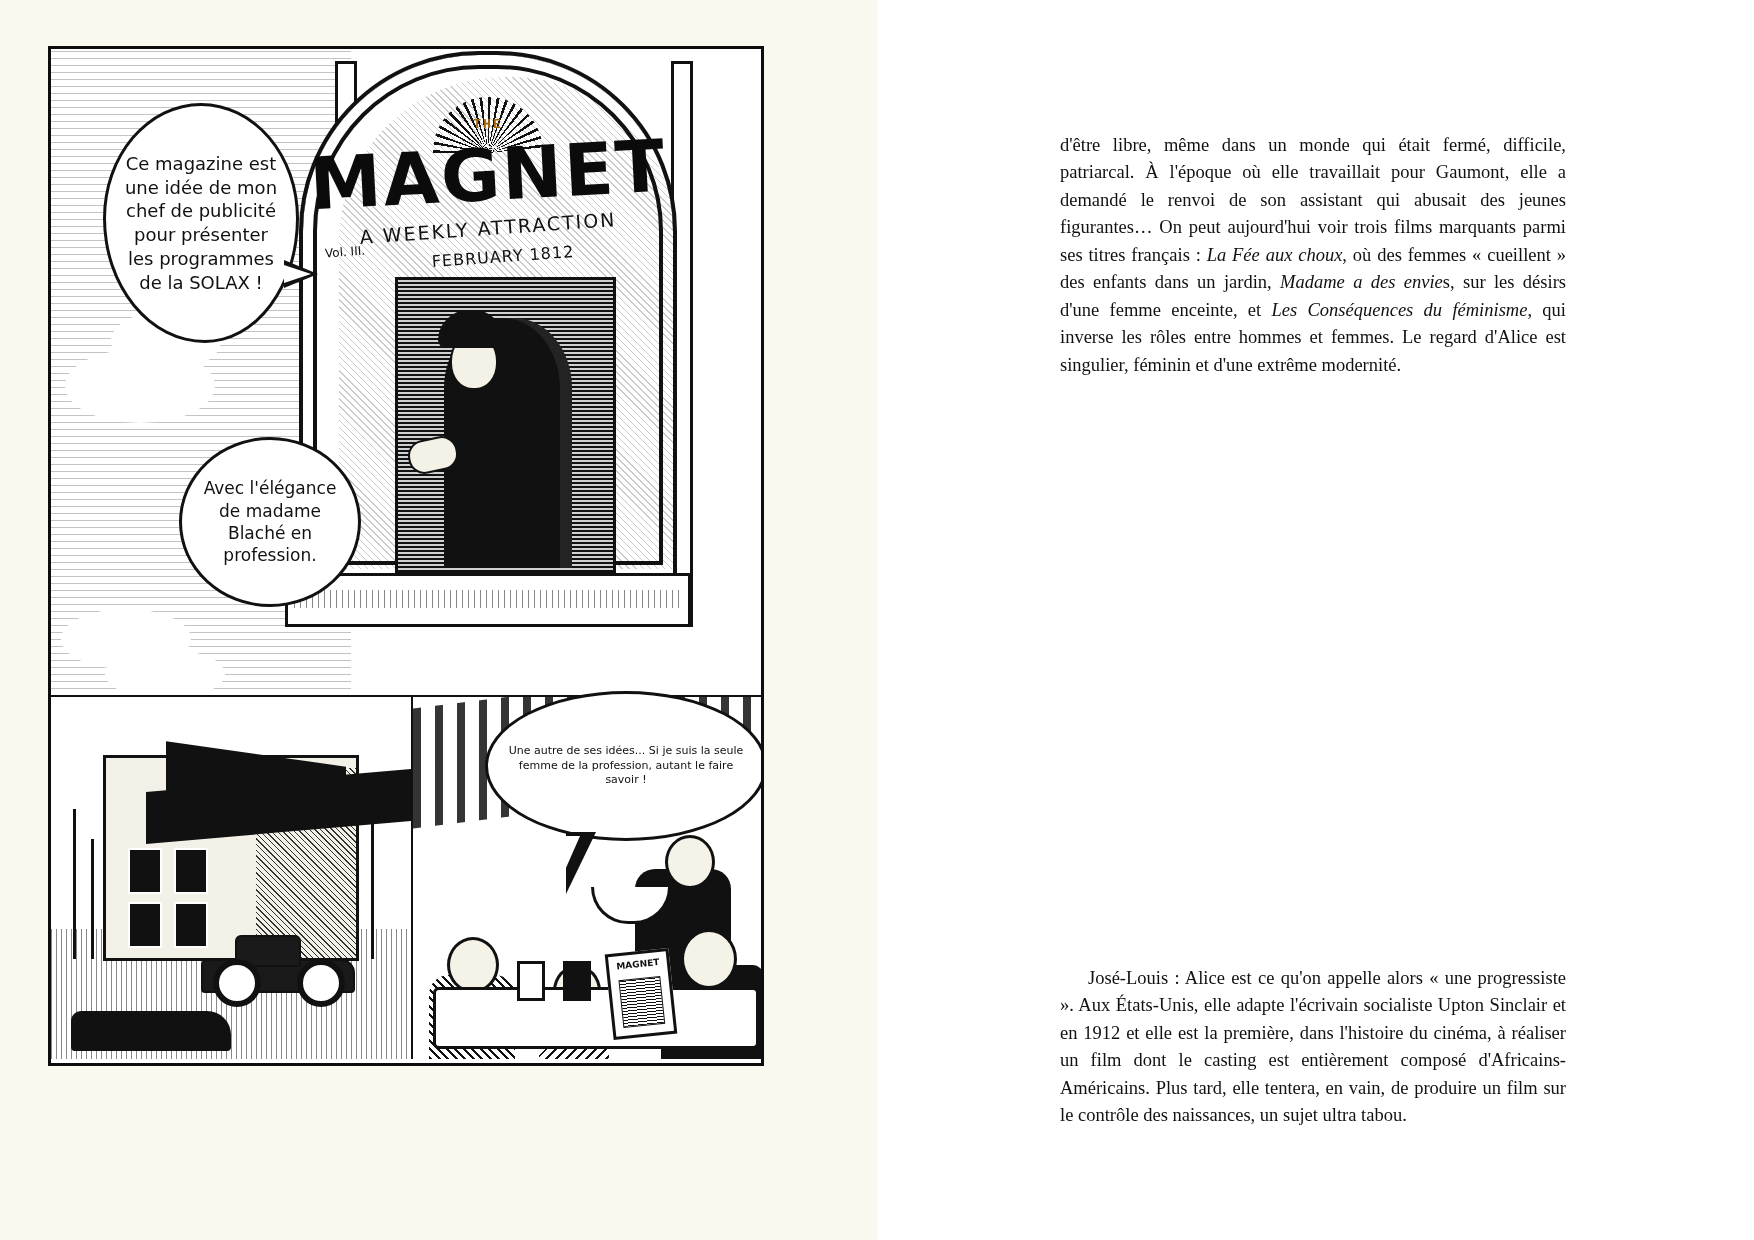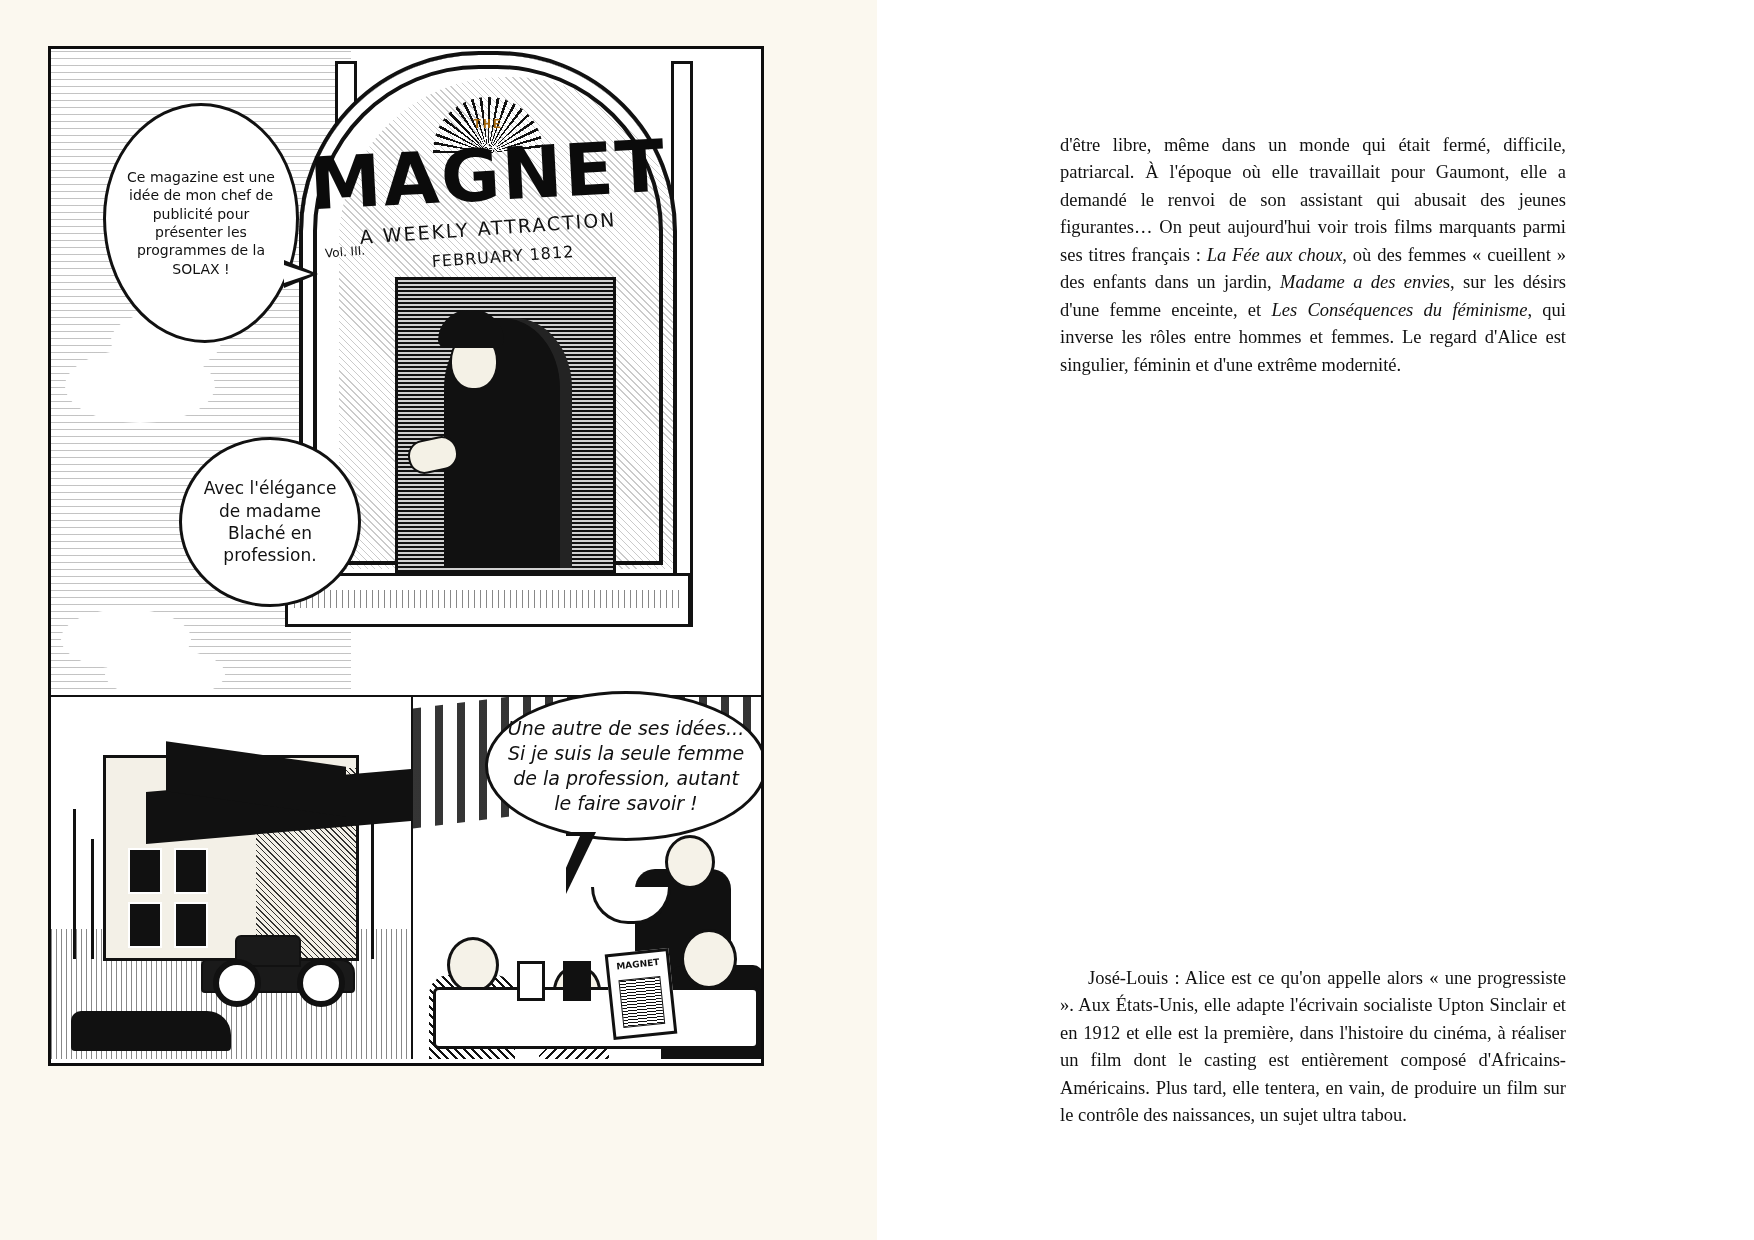--- a/index.html
+++ b/index.html
@@ -188,21 +188,21 @@
     display: flex;
     align-items: center;
     justify-content: center;
     padding: 12px 16px;
     box-sizing: border-box;
   }
   #balloon-1 {
     left: 52px; top: 54px;
     width: 196px; height: 240px;
     border-radius: 50% 50% 48% 52% / 48% 48% 52% 52%;
-    font-size: 14px;
+    font-size: 18px;
   }
   #balloon-1 .tail {
     position: absolute; right: -22px; bottom: 52px;
     width: 0; height: 0;
     border-left: 34px solid #111;
     border-top: 14px solid transparent;
     border-bottom: 14px solid transparent;
   }
   #balloon-1 .tail:after {
     content:"";
@@ -215,22 +215,21 @@
   #balloon-2 {
     left: 128px; top: 388px;
     width: 182px; height: 170px;
     border-radius: 50%;
     font-size: 17px;
   }
   #balloon-3 {
     left: 434px; top: 642px;
     width: 282px; height: 150px;
     border-radius: 50%;
-    font-size: 19px;
-    font-style: italic;
+    font-size: 11px;
   }
   #balloon-3 .tail3 {
     position: absolute;
     left: 78px; bottom: -56px;
     width: 0; height: 0;
     border-top: 62px solid #111;
     border-right: 30px solid transparent;
   }
   #balloon-3 .tail3:after{
     content:"";

